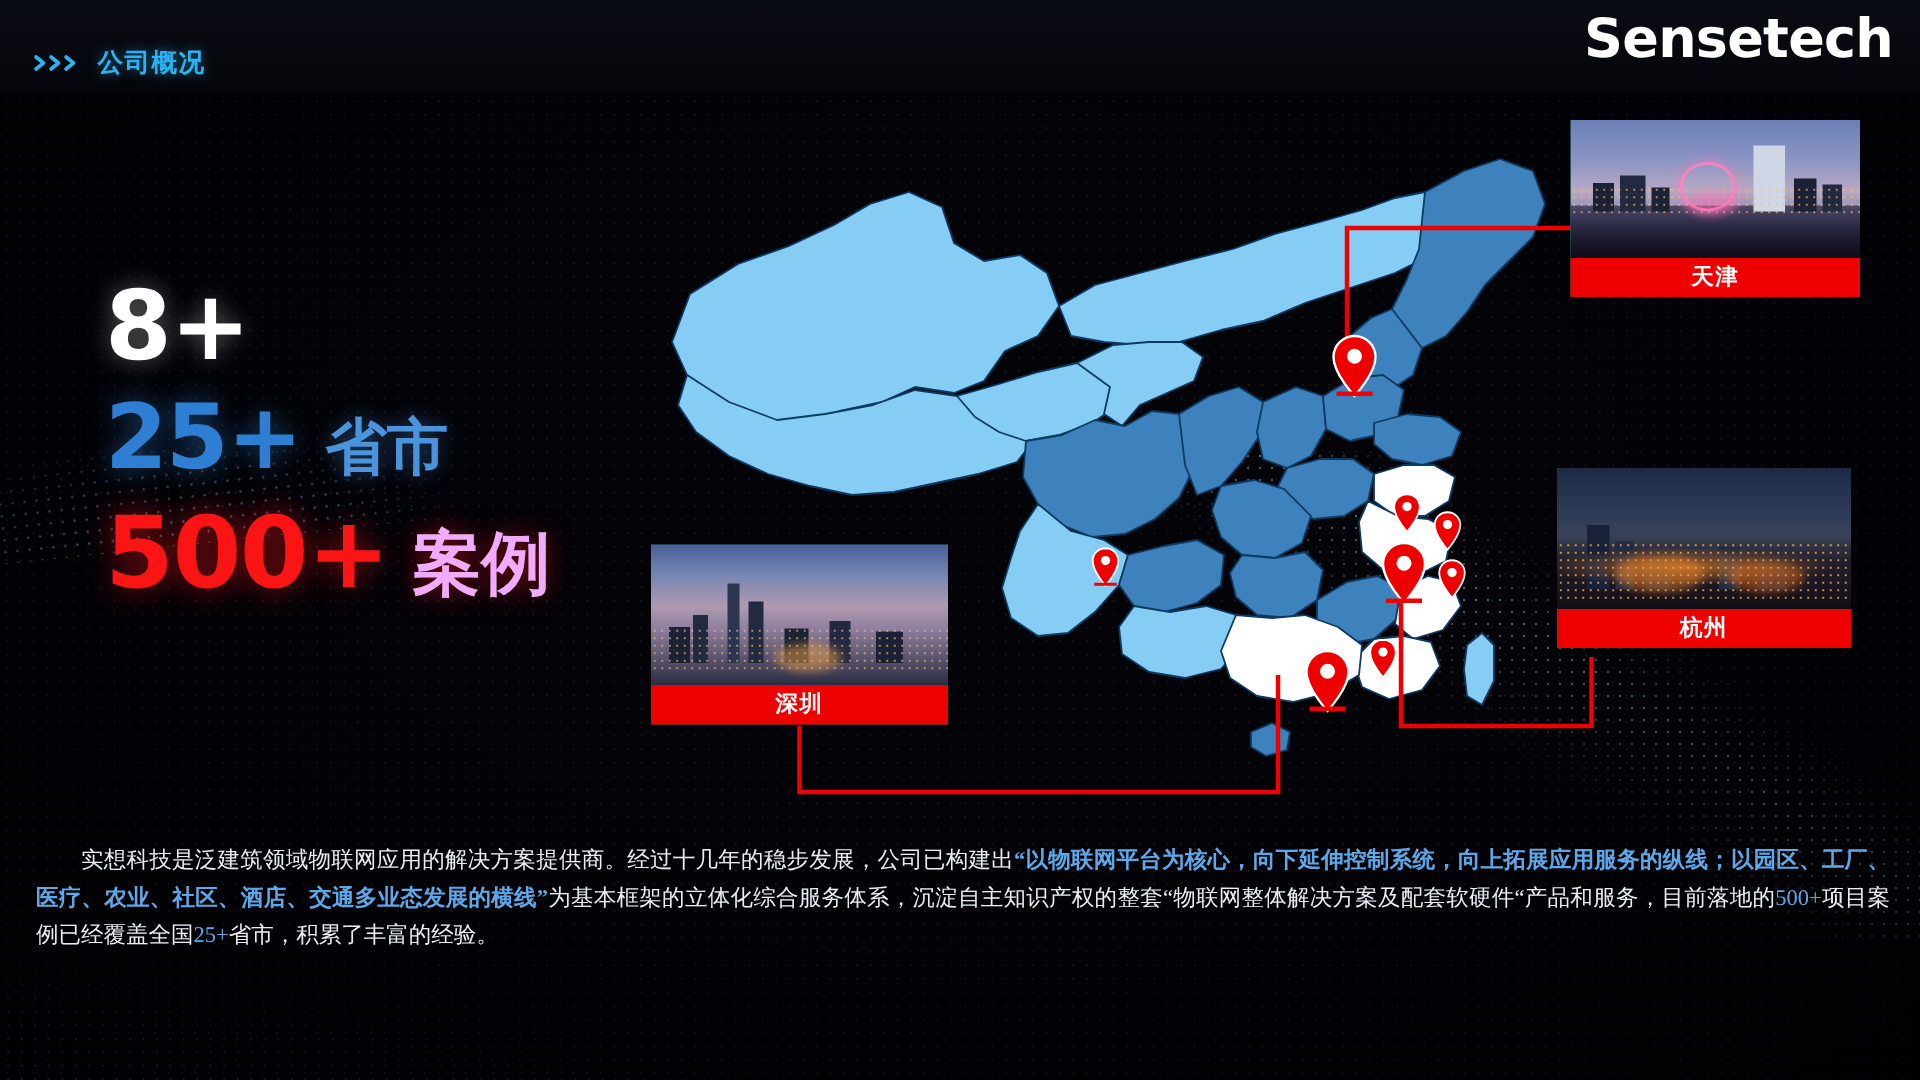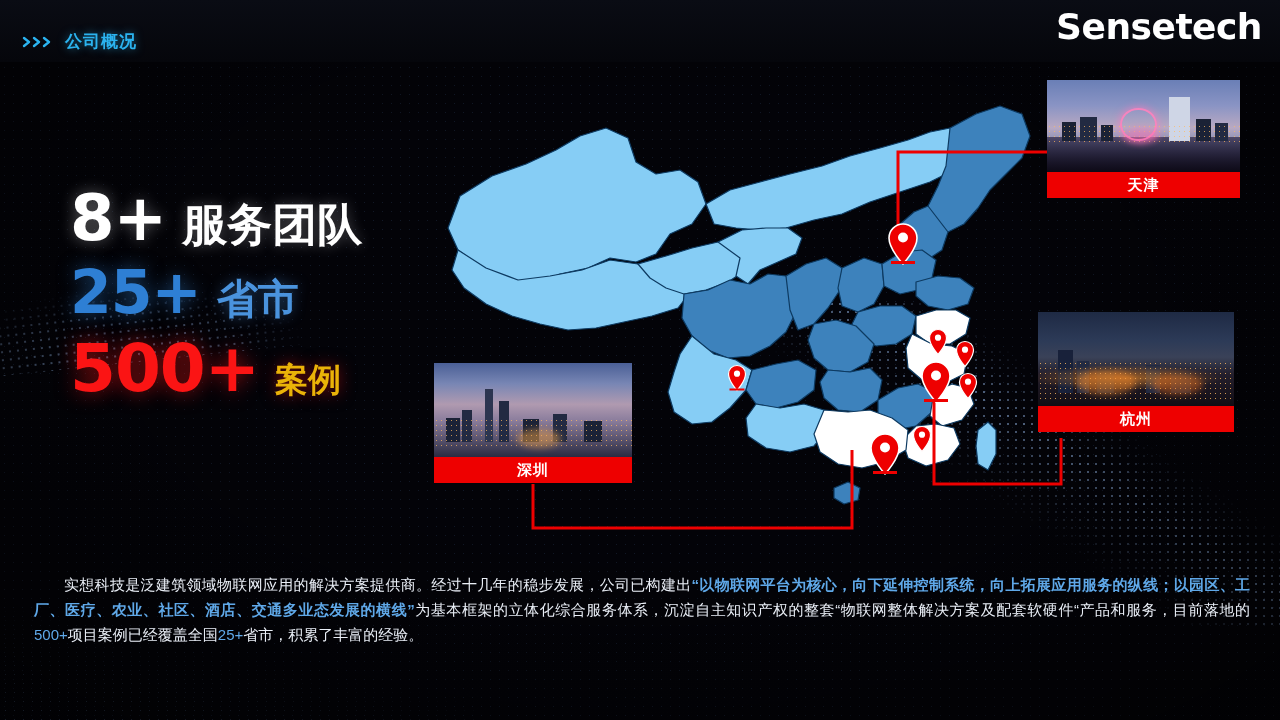--- a/index.html
+++ b/index.html
@@ -50,21 +50,21 @@
     letter-spacing:-1px;line-height:1;}
   .stat-lbl{font-weight:bold;line-height:1;margin-left:16px;}
 
   .r1 .stat-num{font-size:64px;color:#ffffff;text-shadow:0 0 16px rgba(255,255,255,.35);}
   .r1 .stat-lbl{font-size:45px;color:#ffffff;text-shadow:0 0 14px rgba(255,255,255,.3);}
   .r2{margin-top:12px;}
   .r2 .stat-num{font-size:60px;color:#2e7fd4;text-shadow:0 0 18px rgba(46,127,212,.5);}
   .r2 .stat-lbl{font-size:41px;color:#4a93dd;text-shadow:0 0 14px rgba(74,147,221,.45);}
   .r3{margin-top:14px;}
   .r3 .stat-num{font-size:66px;color:#fb1414;text-shadow:0 0 20px rgba(251,20,20,.55);}
-  .r3 .stat-lbl{font-size:33px;color:#eab308;text-shadow:0 0 16px rgba(251,20,20,.5);}
+  .r3 .stat-lbl{font-size:46px;color:#f0abfc;text-shadow:0 0 16px rgba(251,20,20,.5);}
 
   
   .map-wrap{position:absolute;left:430px;top:78px;width:620px;height:470px;}
   .map-wrap svg{display:block;width:100%;height:100%;}
 
   
   .conn{position:absolute;border:0;background:transparent;}
   .conn svg{display:block;overflow:visible;}
 
   
@@ -97,21 +97,21 @@
     background-image:radial-gradient(rgba(255,186,96,.85) 0.7px, transparent 0.9px);
     background-size:5px 5px;opacity:.85;}
   .trails{position:absolute;left:0;right:0;bottom:18%;height:40%;
     background:radial-gradient(ellipse 70% 50% at 45% 70%, rgba(255,150,40,.55), transparent 70%);}
   .ferris{position:absolute;border:2px solid rgba(255,130,190,.9);border-radius:50%;
     box-shadow:0 0 8px rgba(255,120,190,.8);}
 
   
   .para{position:absolute;left:24px;top:562px;width:1236px;color:#e9eef6;
     font-size:15px;line-height:25px;text-align:justify;}
-  .para p{margin:10px;text-indent:2em;}
+  .para p{margin:0;text-indent:2em;font-family:Liberation Serif, serif;}
   .b{color:#5fa8e8;font-weight:bold;}
   .bl{color:#5fa8e8;}
 </style>
 </head>
 <body>
 
 <div id="stage">
 
   <div class="bg-dots"></div>
   <div class="bg-wave wave-tl"></div>
@@ -130,21 +130,20 @@
         </g>
       </svg>
     </span>
     <span class="hdr-title">公司概况</span>
   </div>
   <div class="logo">Sensetech</div>
 
   <div class="stats">
     <div class="stat-row r1">
       <span class="stat-num">8+</span>
-      <span class="stat-lbl">服务团队</span>
     </div>
     <div class="stat-row r2">
       <span class="stat-num">25+</span>
       <span class="stat-lbl">省市</span>
     </div>
     <div class="stat-row r3">
       <span class="stat-num">500+</span>
       <span class="stat-lbl">案例</span>
     </div>
   </div>

